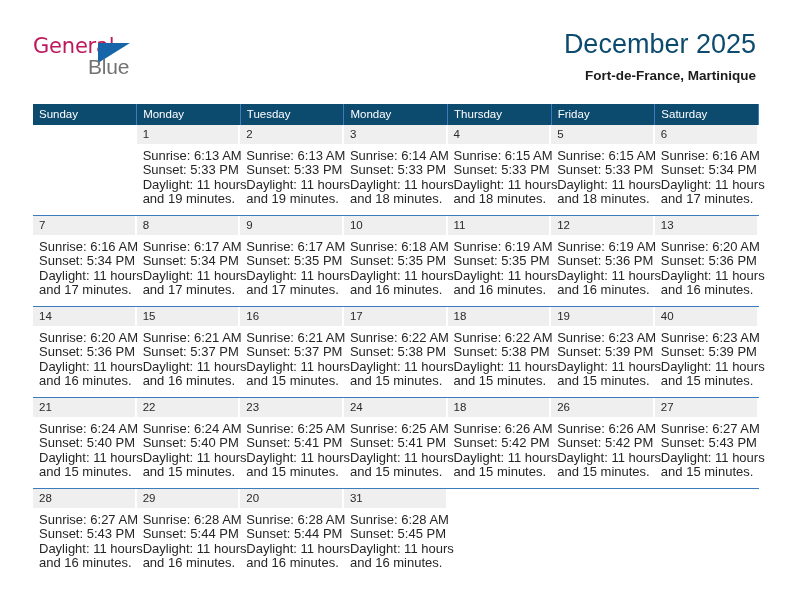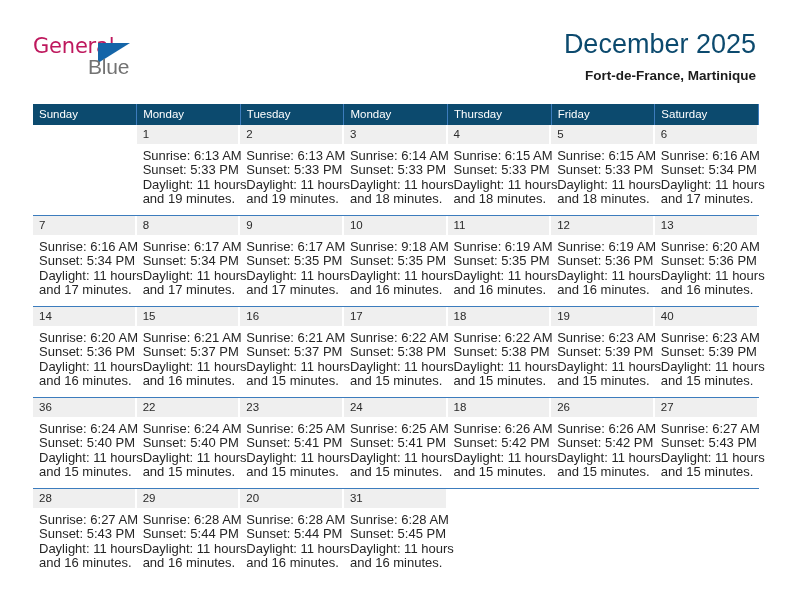--- a/index.html
+++ b/index.html
@@ -259,21 +259,21 @@
             <div class="info">
               <div>Sunrise: 6:17 AM</div>
               <div>Sunset: 5:35 PM</div>
               <div>Daylight: 11 hours</div>
               <div>and 17 minutes.</div>
             </div>
           </td>
           <td class="">
             <div class="daynum">10</div>
             <div class="info">
-              <div>Sunrise: 9:18 AM</div>
+              <div>Sunrise: 6:18 AM</div>
               <div>Sunset: 5:35 PM</div>
               <div>Daylight: 11 hours</div>
               <div>and 16 minutes.</div>
             </div>
           </td>
           <td class="">
             <div class="daynum">11</div>
             <div class="info">
               <div>Sunrise: 6:19 AM</div>
               <div>Sunset: 5:35 PM</div>
@@ -360,21 +360,21 @@
             <div class="info">
               <div>Sunrise: 6:23 AM</div>
               <div>Sunset: 5:39 PM</div>
               <div>Daylight: 11 hours</div>
               <div>and 15 minutes.</div>
             </div>
           </td>
         </tr>
         <tr class="week">
           <td class="">
-            <div class="daynum">36</div>
+            <div class="daynum">21</div>
             <div class="info">
               <div>Sunrise: 6:24 AM</div>
               <div>Sunset: 5:40 PM</div>
               <div>Daylight: 11 hours</div>
               <div>and 15 minutes.</div>
             </div>
           </td>
           <td class="">
             <div class="daynum">22</div>
             <div class="info">

